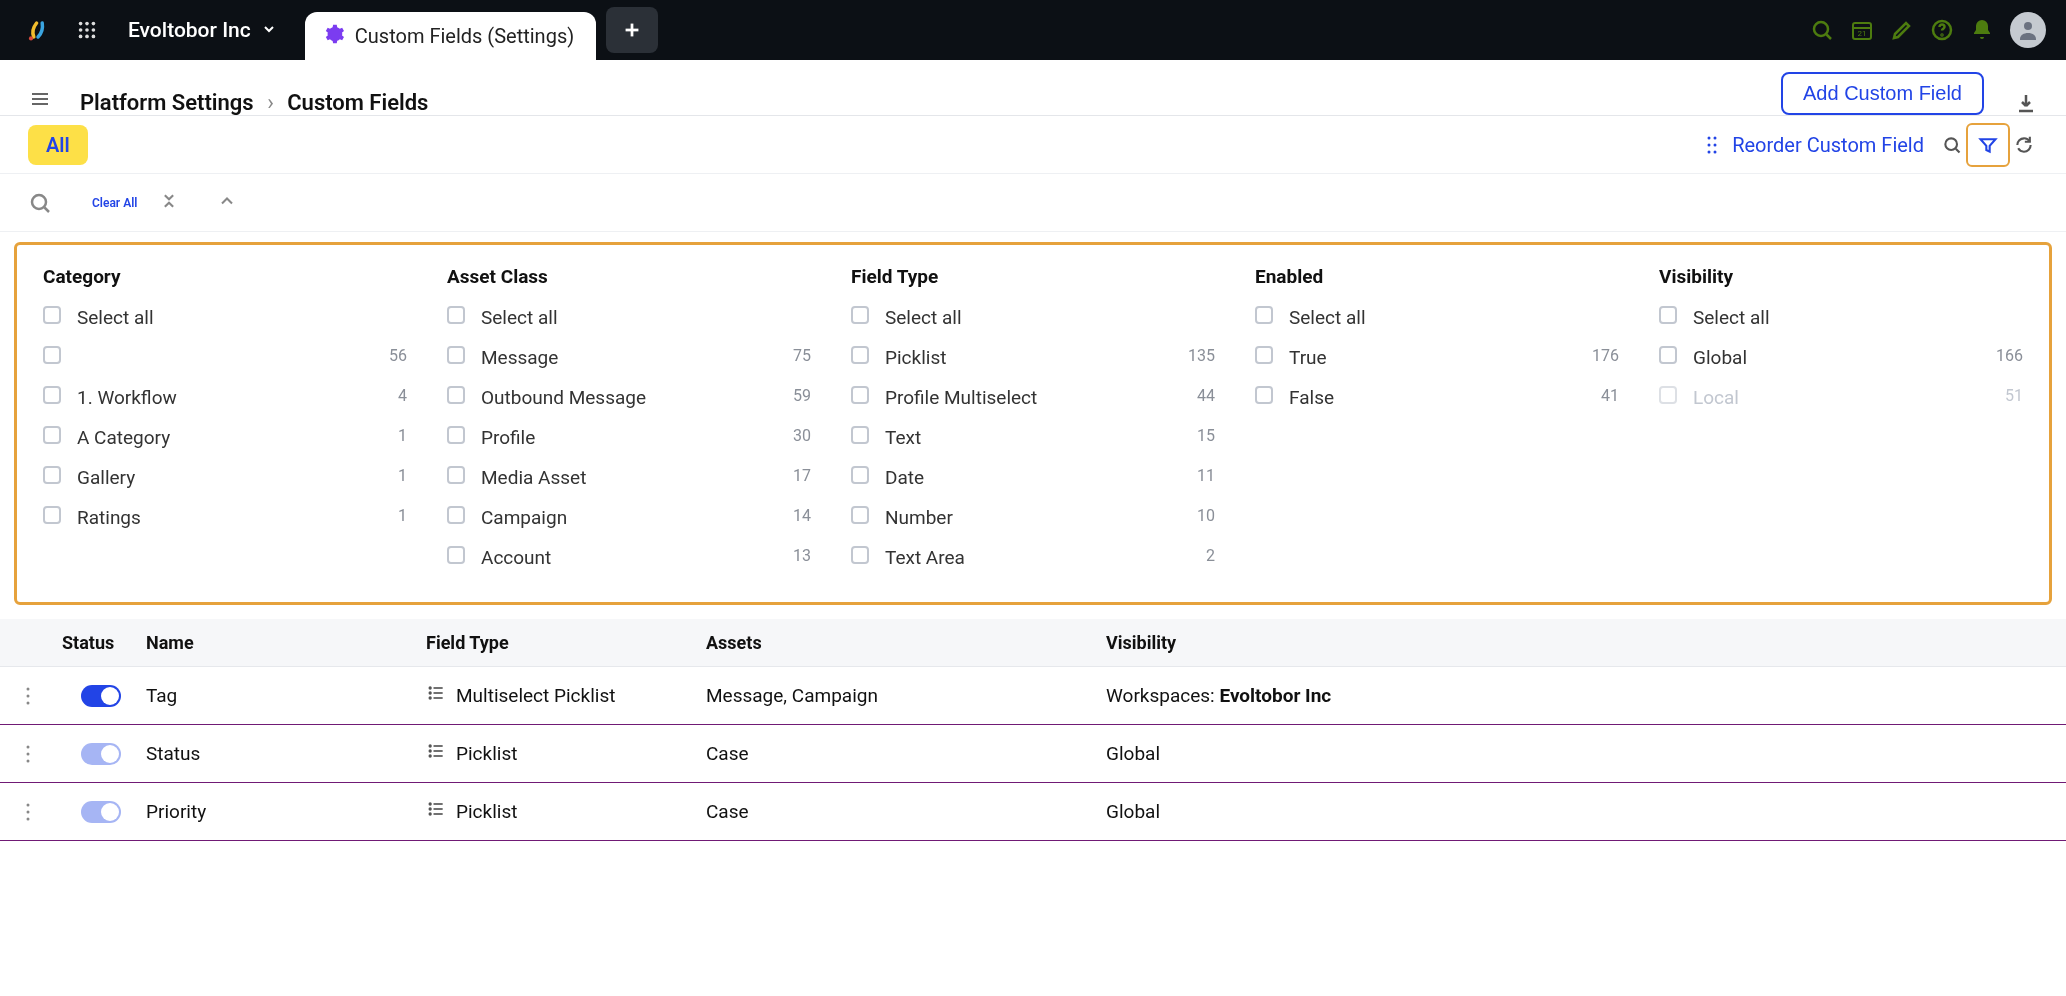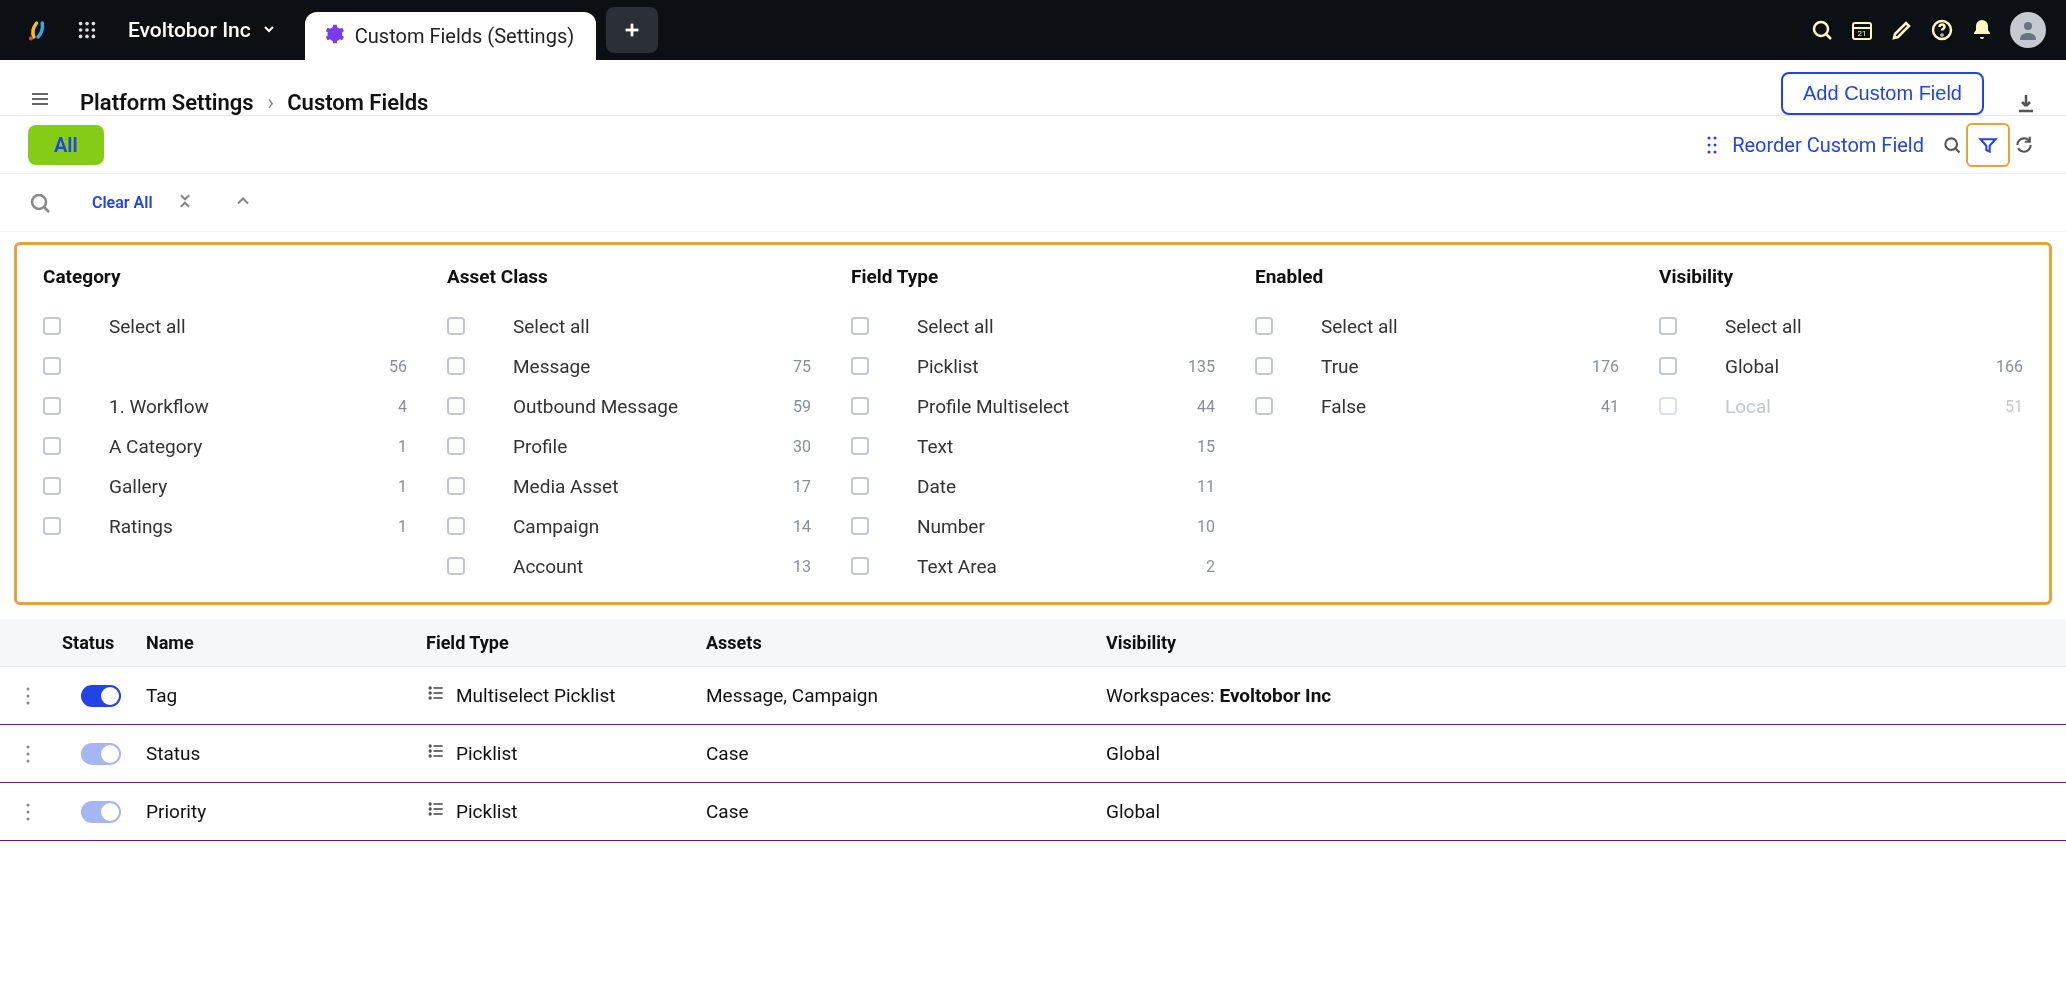--- a/index.html
+++ b/index.html
@@ -11,56 +11,56 @@
     .apps-icon { margin-left: 24px; color: #ddd; }
     .apps-icon svg { width: 22px; height: 22px; display: block; }
     .workspace { display: flex; align-items: center; margin-left: 30px; font-size: 21px; font-weight: 500; cursor: pointer; }
     .workspace .chev { margin-left: 10px; }
 
     .tabwrap { display: flex; align-items: flex-end; height: 60px; margin-left: 28px; }
     .tab-active { background: #fff; color: #222; height: 48px; border-radius: 12px 12px 0 0; display: flex; align-items: center; padding: 0 22px 0 18px; font-size: 20px; }
     .tab-active .gear { color: #7b3cf0; margin-right: 10px; }
     .tab-plus { width: 52px; height: 46px; border-radius: 8px; background: #2b3037; color: #fff; display: flex; align-items: center; justify-content: center; margin-left: 10px; cursor: pointer; align-self: center; }
 
-    .topbar-right { margin-left: auto; display: flex; align-items: center; gap: 16px; color: #fef9c3; }
+    .topbar-right { margin-left: auto; display: flex; align-items: center; gap: 16px; color: #4d7c0f; }
     .topbar-right svg { width: 24px; height: 24px; display: block; }
     .avatar-circle { width: 36px; height: 36px; border-radius: 50%; background: #c5cad0; display: flex; align-items: center; justify-content: center; }
 
     
     .headerbar { height: 56px; border-bottom: 1px solid #e4e6ea; display: flex; align-items: flex-end; padding: 0 28px; }
     .menu-icon svg { width: 24px; height: 24px; stroke: #666; }
     .breadcrumb { font-size: 22px; font-weight: 600; margin-left: 28px; }
     .bc-sep { color: #888; margin: 0 8px; font-weight: 400; }
     .add-btn { margin-left: auto; border: 2px solid #2244e6; color: #2244e6; background: #fff; font-size: 20px; font-weight: 500; border-radius: 8px; padding: 8px 20px; cursor: pointer; }
     .download-icon { margin-left: 30px; color: #555; }
     .download-icon svg { width: 24px; height: 24px; display: block; }
 
     
     .toolbar { height: 58px; display: flex; align-items: center; padding: 0 28px; border-bottom: 1px solid #eef0f3; }
-    .chip { background: #84cc16; color: #2244e6; font-weight: 600; font-size: 20px; padding: 8px 26px; border-radius: 8px; }
+    .chip { background: #fde047; color: #2244e6; font-weight: 600; font-size: 20px; padding: 8px 18px; border-radius: 8px; }
     .toolbar-right { margin-left: auto; display: flex; align-items: center; }
     .reorder-link { color: #2244e6; font-size: 20px; display: flex; align-items: center; gap: 10px; cursor: pointer; margin-right: 14px; }
     .tool-icon { width: 28px; height: 28px; display: flex; align-items: center; justify-content: center; color: #555; cursor: pointer; }
     .tool-icon.filter-active { border: 2px solid #e6a23c; border-radius: 6px; width: 44px; height: 44px; color: #2244e6; }
     .toolbar-right svg { width: 20px; height: 20px; }
 
     
     .filter-search { height: 58px; display: flex; align-items: center; padding: 0 28px; border-bottom: 1px solid #eef0f3; }
     .filter-search svg { width: 24px; height: 24px; color: #888; margin-right: 16px; }
     .filter-search input { flex: 1; border: none; outline: none; font-size: 21px; color: #222; }
     .filter-search input::placeholder { color: #9aa1ab; }
-    .clear-all { color: #2244e6; font-weight: 600; font-size: 16px; cursor: pointer; margin-left: 24px; }
+    .clear-all { color: #2244e6; font-weight: 600; font-size: 12px; cursor: pointer; margin-left: 24px; }
     .collapse-icon { margin-left: 22px; color: #888; cursor: pointer; }
     .collapse-icon svg { width: 20px; height: 20px; }
 
     
     .filters-wrap { border: 3px solid #e6a23c; border-radius: 6px; margin: 10px 14px 0 14px; display: flex; padding: 20px 6px 16px 6px; }
     .filter-col { flex: 1; padding: 0 20px; }
     .filter-title { font-size: 19px; font-weight: 700; margin-bottom: 18px; }
-    .filter-opt { display: flex; align-items: center; height: 40px; cursor: pointer; gap: 32px; }
+    .filter-opt { display: flex; align-items: flex-start; height: 40px; cursor: pointer; }
     .chkbox { width: 18px; height: 18px; border: 2px solid #c2c7d0; border-radius: 4px; margin-right: 16px; flex-shrink: 0; }
     .opt-label { font-size: 19px; color: #333; flex: 1; }
     .opt-count { font-size: 16px; color: #8a8f98; }
     .filter-opt.disabled .opt-label, .filter-opt.disabled .opt-count { color: #c2c7d0; }
     .filter-opt.disabled .chkbox { border-color: #dde0e5; }
 
     
     .table { margin-top: 14px; }
     .thead { display: flex; height: 48px; background: #f6f7f9; border-bottom: 1px solid #e6e8ec; align-items: center; font-weight: 700; font-size: 18px; }
     .trow { display: flex; height: 58px; border-bottom: 1px solid #701a75; align-items: center; font-size: 19px; }

